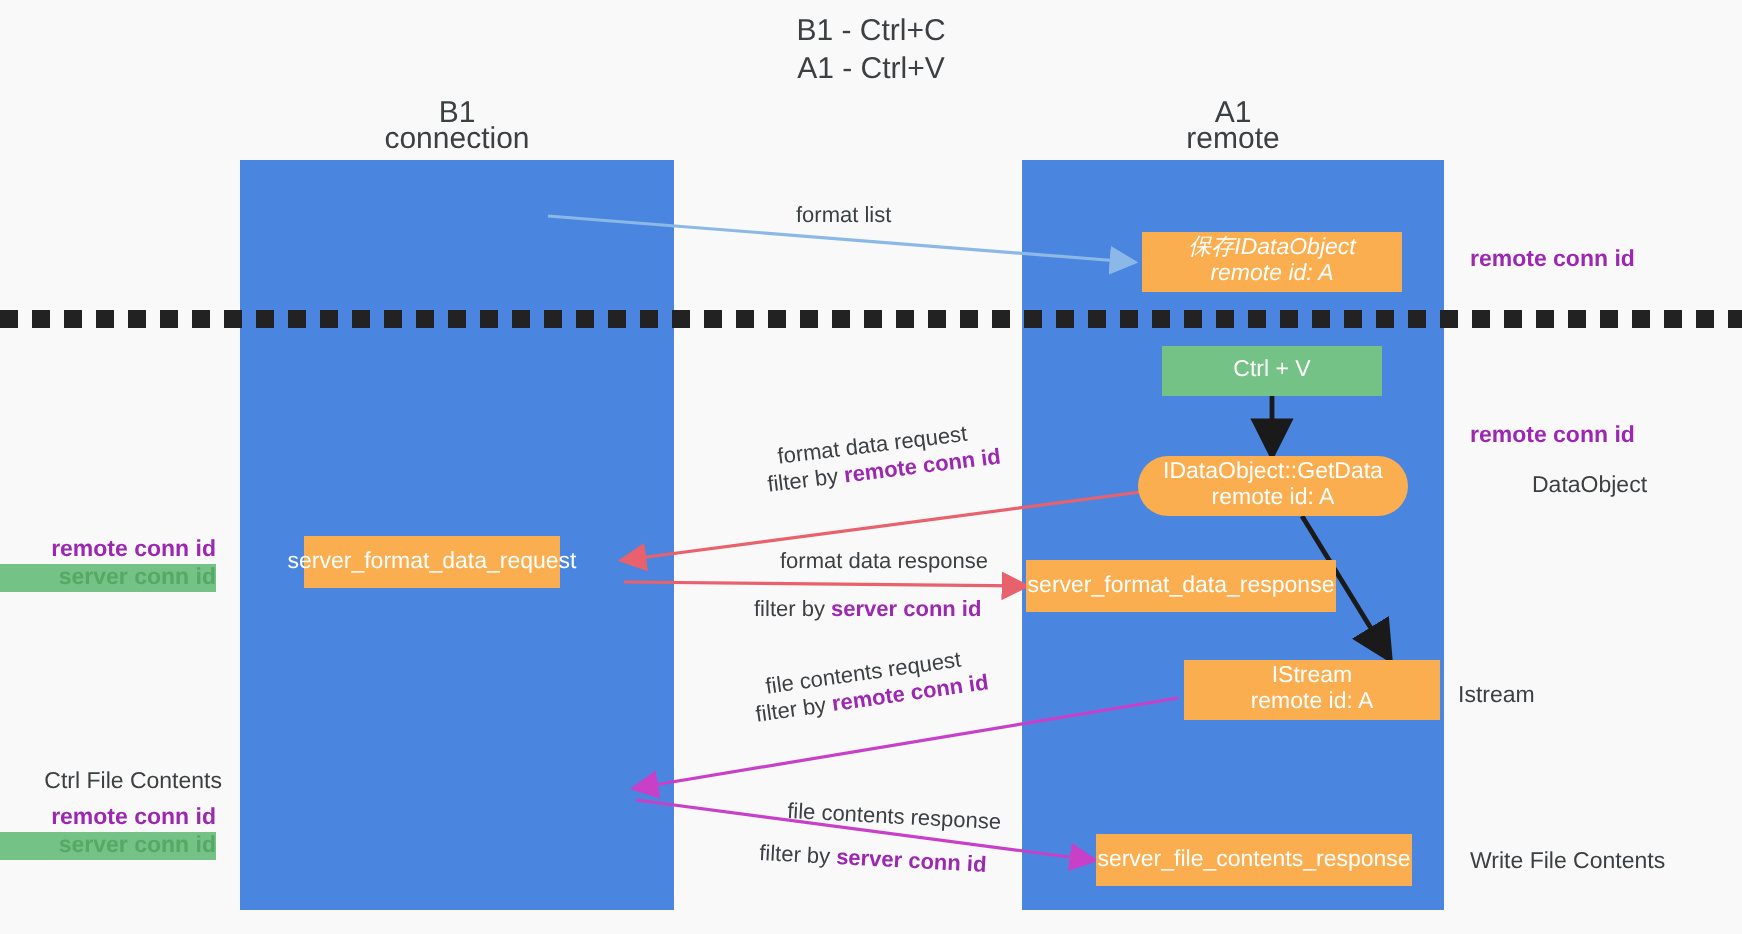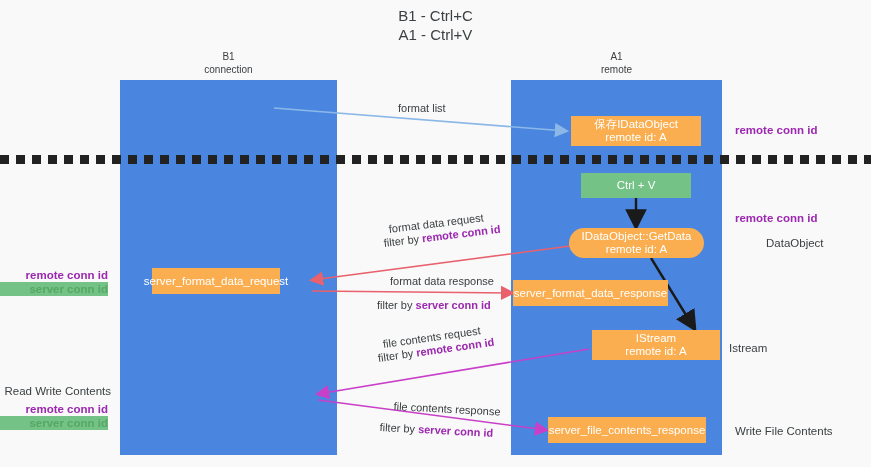--- a/index.html
+++ b/index.html
@@ -16,21 +16,21 @@
 
   
   .title{
     width:871px;text-align:center;color:#3c4043;
     font-size:15px;line-height:19px;white-space:pre-line;
     top:6px;left:0;
   }
 
   
   .colhead{
-    color:#3c4043;font-size:10px;line-height:13px;
+    color:#3c4043;font-size:15px;line-height:13px;
     text-align:center;white-space:pre-line;
   }
 
   
   .lane{background:#4a86e0;}
 
   
   .box{
     color:#ffffff;font-size:11.5px;line-height:13px;
     white-space:pre-line;box-sizing:border-box;
@@ -108,21 +108,21 @@
 
     <line x1="318" y1="400" x2="546" y2="430" stroke="#c840c8" stroke-width="1.6" marker-end="url(#ah-mag)"></line>
   </svg>
 
   <div class="abs dashline"></div>
 
 
   <div class="abs box orange ctr" style="left:152px;top:268px;width:128px;height:26px;">server_format_data_request</div>
 
 
-  <div class="abs box orange ctr" style="left:571px;top:116px;width:130px;height:30px;">保存IDataObject
+  <div class="abs box orange ctr" style="left:571px;top:116px;width:130px;height:30px;font-style:italic;">保存IDataObject
 remote id: A</div>
 
   <div class="abs box green ctr" style="left:581px;top:173px;width:110px;height:25px;">Ctrl + V</div>
 
   <div class="abs box orange ctr" style="left:569px;top:228px;width:135px;height:30px;border-radius:15px;">IDataObject::GetData
 remote id: A</div>
 
   <div class="abs box orange ctr" style="left:513px;top:280px;width:155px;height:26px;">server_format_data_response</div>
 
   <div class="abs box orange ctr" style="left:592px;top:330px;width:128px;height:30px;">IStream
@@ -158,17 +158,17 @@
 
   <div class="abs note dark" style="left:729px;top:236px;margin-left:37px;">DataObject</div>
 
   <div class="abs note dark" style="left:729px;top:341px;">Istream</div>
 
   <div class="abs note dark" style="left:735px;top:424px;">Write File Contents</div>
 
   <div class="abs note purple right" style="left:0px;top:268px;width:108px;">remote conn id</div>
   <div class="abs note green right" style="left:0px;top:282px;width:108px;">server conn id</div>
 
-  <div class="abs note dark right" style="left:0px;top:384px;width:111px;">Read Write Contents</div>
+  <div class="abs note dark right" style="left:0px;top:384px;width:111px;">Ctrl File Contents</div>
   <div class="abs note purple right" style="left:0px;top:402px;width:108px;">remote conn id</div>
   <div class="abs note green right" style="left:0px;top:416px;width:108px;">server conn id</div>
 
 </div>
 
 </body></html>

